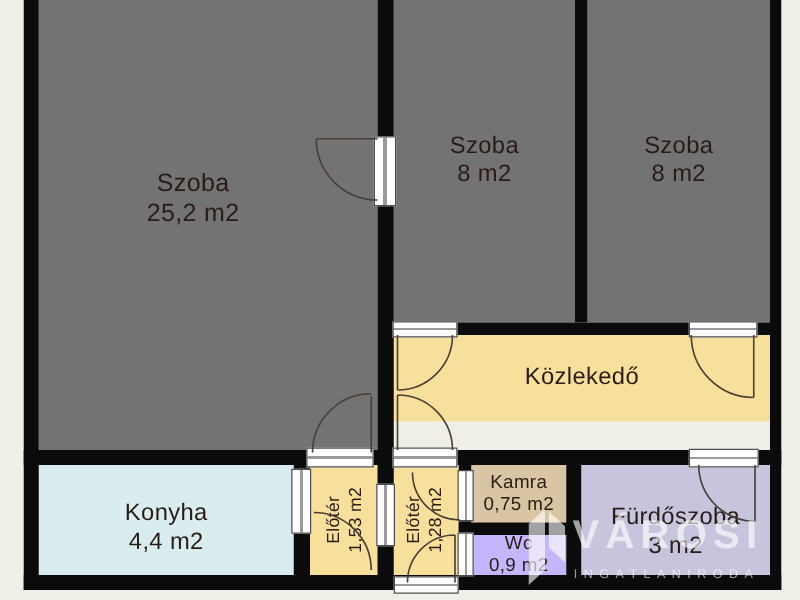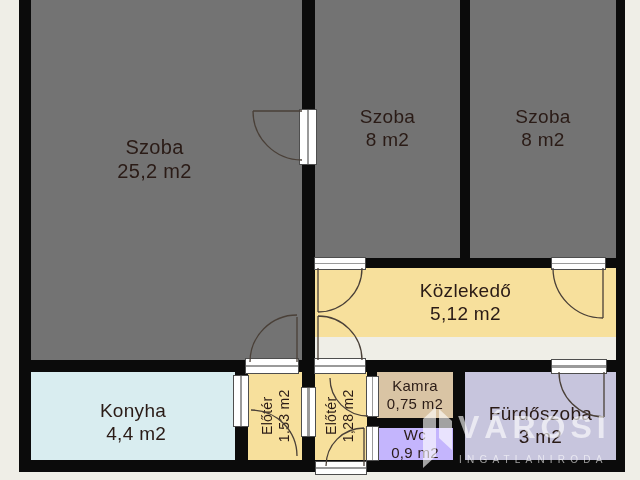--- a/index.html
+++ b/index.html
@@ -16,21 +16,21 @@
   .c-blue{background:#d9edf0;}
   .c-tan{background:#d9c4a4;}
   .c-gray{background:#c4b5fd;}
   .c-lav{background:#c7c5dd;}
   .fs20{font-size:20px;}
   .fs19{font-size:19px;}
   .fs15{font-size:15px;}
   .fs14{font-size:14px;}
   .rot .room-label{transform:rotate(-90deg);}
   .nudge-nagy .room-label{transform:translate(-12px,-22px);}
-  .nudge-konyha .room-label{transform:translate(0px,7px);text-align:right;}
+  .nudge-konyha .room-label{transform:translate(0px,7px);}
   .nudge-furdo .room-label{transform:translate(0px,10px);}
   .wall{position:absolute;background:#0b0b0b;z-index:2;}
   .jamb{position:absolute;background:#ffffff;border:1px solid #4e4e4e;box-sizing:border-box;z-index:3;}
   .jamb-h{background-image:linear-gradient(to bottom,transparent 42%,#9a9a9a 42%,#9a9a9a 58%,transparent 58%);}
   .jamb-v{background-image:linear-gradient(to right,transparent 42%,#9a9a9a 42%,#9a9a9a 58%,transparent 58%);}
   #arcs{position:absolute;left:0;top:0;z-index:4;}
   #watermark{position:absolute;left:414px;top:398px;width:210px;height:64px;z-index:9;}
   #wm-logo{position:absolute;left:5px;top:5px;}
   #wm-brand{
     position:absolute;left:44px;top:11px;
@@ -62,21 +62,20 @@
   </div>
   <div class="room c-pink fs19" style="left:470px;top:0;width:146px;height:258px;">
     <div class="room-label">
       <span class="nm">Szoba</span>
       <span class="ar">8 m2</span>
     </div>
   </div>
   <div class="room c-yellow fs19" style="left:315px;top:268px;width:301px;height:69px;">
     <div class="room-label">
       <span class="nm">Közlekedő</span>
-      <span class="ar">5,12 m2</span>
     </div>
   </div>
   <div class="room c-blue fs19 nudge-konyha" style="left:31px;top:372px;width:204px;height:88px;">
     <div class="room-label">
       <span class="nm">Konyha</span>
       <span class="ar">4,4 m2</span>
     </div>
   </div>
   <div class="room c-yellow fs14 rot" style="left:248px;top:372px;width:54px;height:88px;">
     <div class="room-label">

